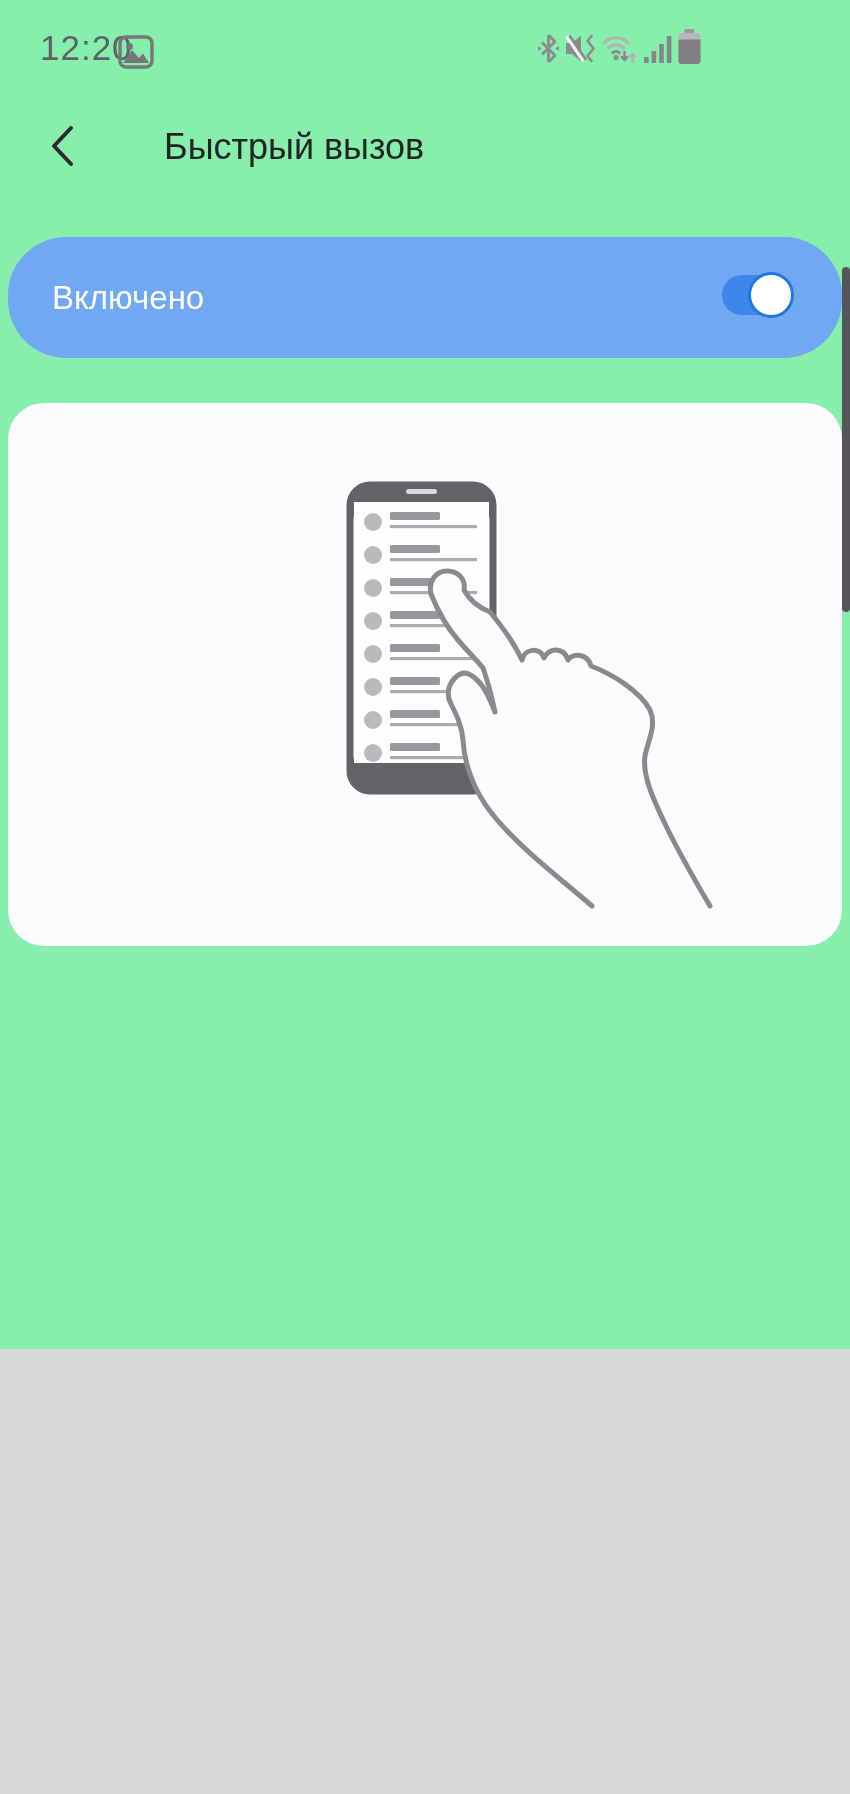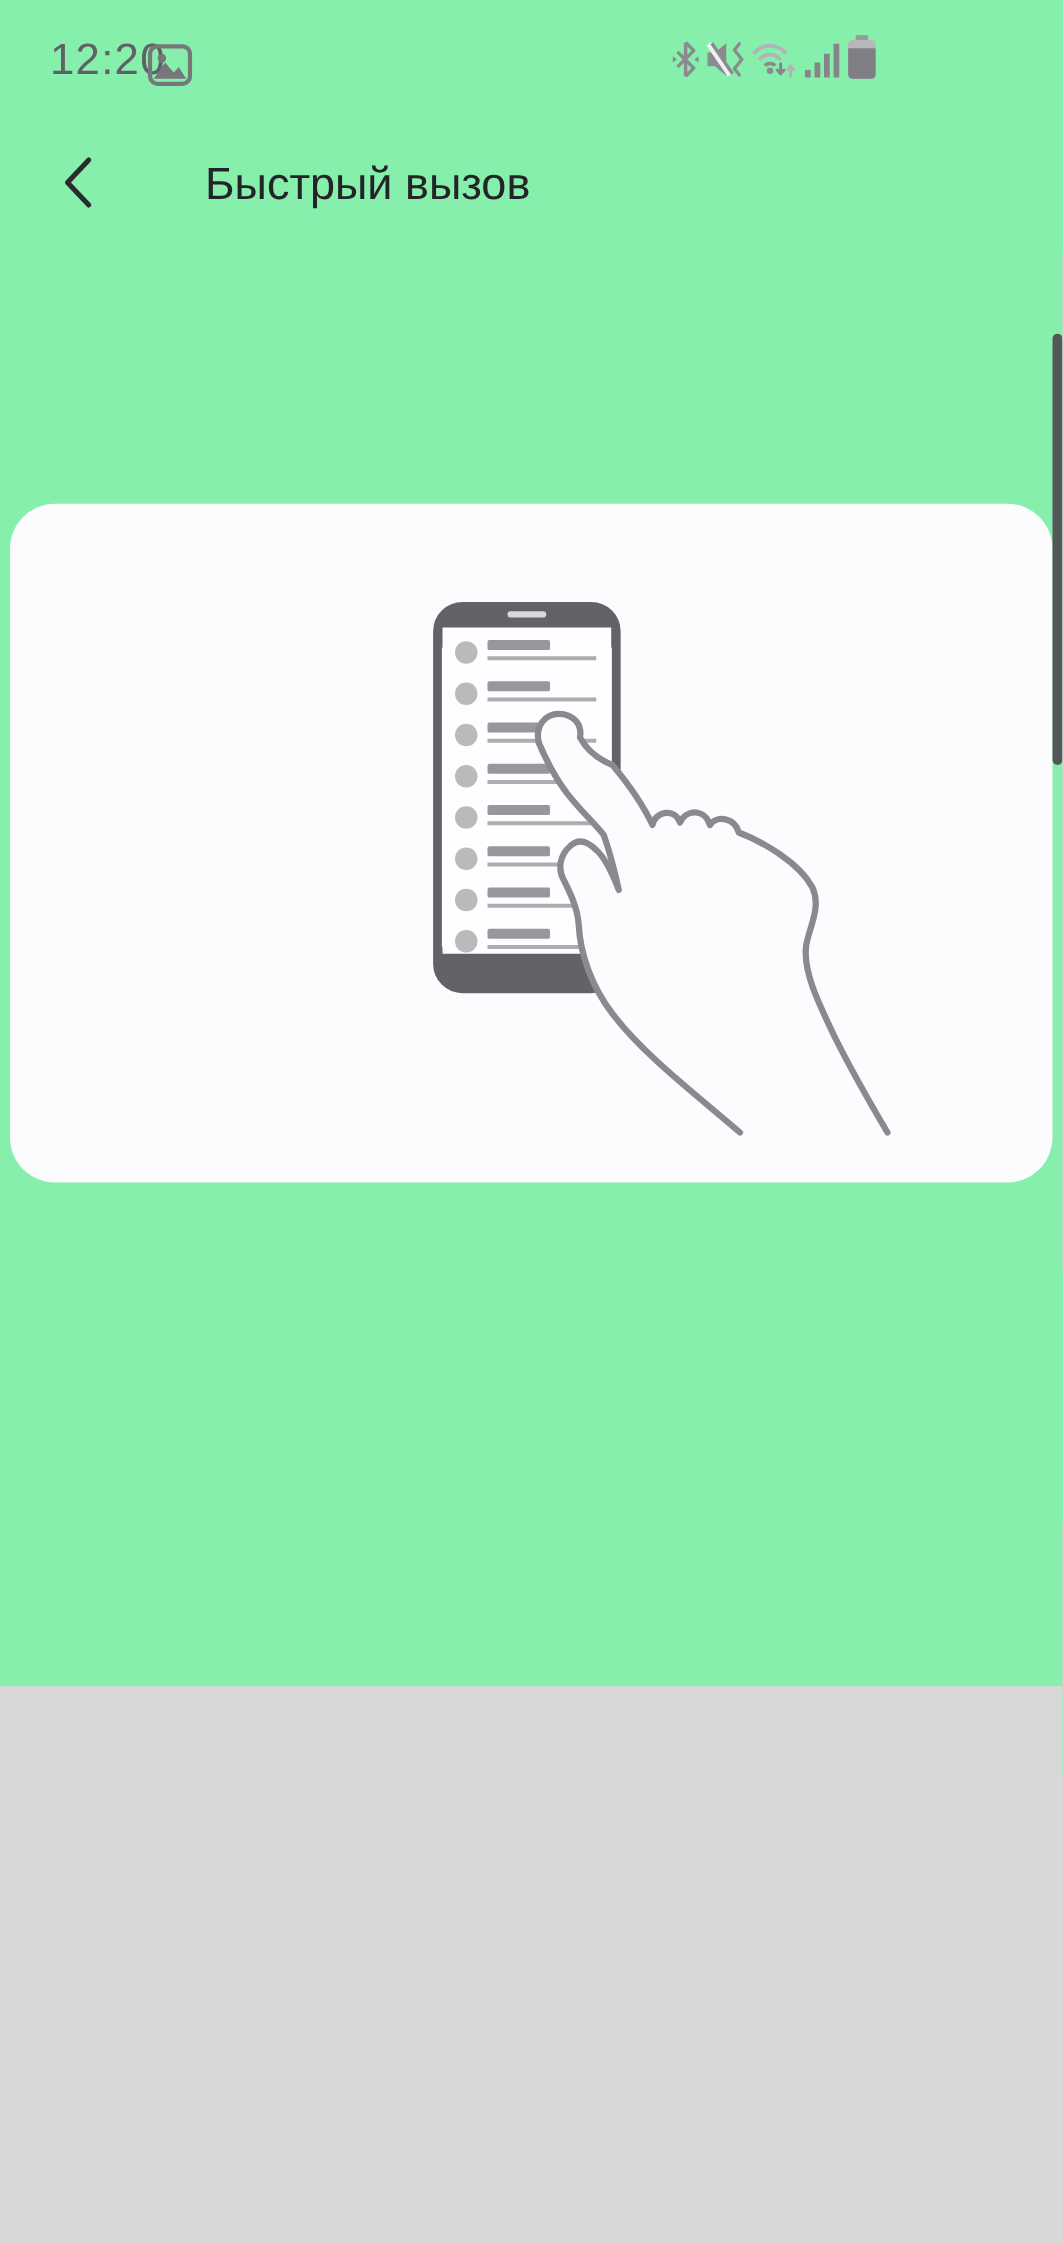--- a/index.html
+++ b/index.html
@@ -99,20 +99,26 @@
   </div>
 
   <div class="abs hdr-back">
     <svg width="30" height="44" viewBox="0 0 30 44">
       <polyline points="23,4 6,22 23,40" fill="none" stroke="#2b2b2e" stroke-width="4" stroke-linecap="round" stroke-linejoin="round"></polyline>
     </svg>
     <span class="abs" style="left:-9999px"></span>
   </div>
   <div class="abs hdr-title">Быстрый вызов</div>
 
+  <div class="banner abs" style="background:#70a8f3;">
+    <span class="banner-label">Включено</span>
+    <span class="switch" role="switch" aria-checked="true" style="background:#3e86ec;">
+      <span class="thumb"></span>
+    </span>
+  </div>
 
   <div class="card abs">
     <svg width="834" height="543" viewBox="8 403 834 543">
 
       <rect x="348" y="483" width="147" height="42" rx="22" fill="#636367"></rect>
       <rect x="348" y="751" width="147" height="42" rx="22" fill="#636367"></rect>
 
       <rect x="354" y="502" width="135" height="261" fill="#fefdff"></rect>
 
       <rect x="350" y="485" width="143" height="306" rx="20" fill="none" stroke="#636367" stroke-width="7"></rect>

